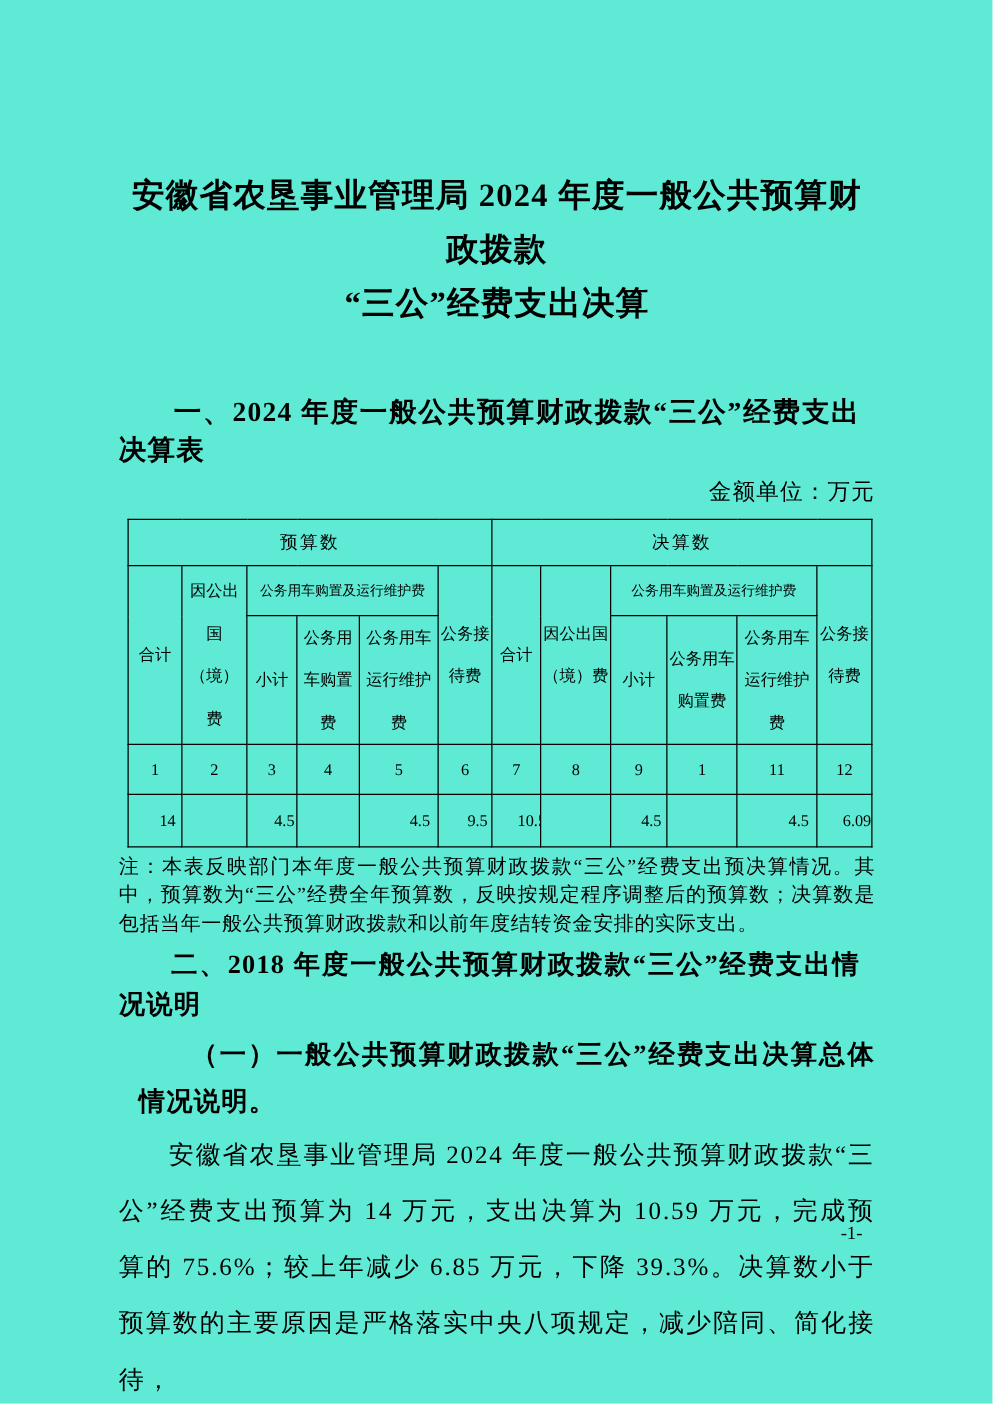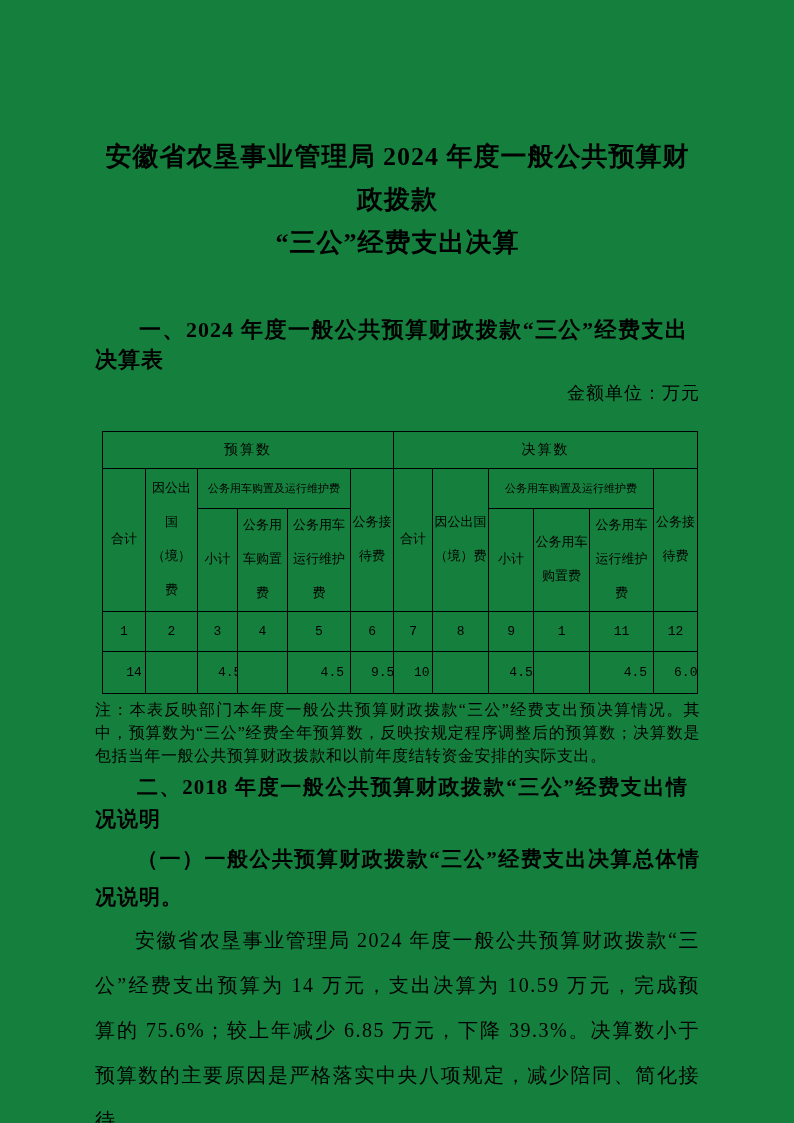--- a/index.html
+++ b/index.html
@@ -5,21 +5,21 @@
   html, body {
     margin: 0;
     padding: 0;
     background: #ffffff;
   }
   .page {
     position: relative;
     width: 794px;
     height: 1123px;
     margin: 0 auto;
-    background: #15803d;
+    background: #5eead4;
     color: #000000;
     font-family: "Liberation Serif", "DejaVu Serif", serif;
     box-sizing: border-box;
     padding: 135px 94px 0 95px;
     overflow: hidden;
   }
   .doc-title {
     margin: 0;
     font-size: 26px;
     font-weight: bold;
@@ -46,23 +46,22 @@
     margin-top: 10px;
     font-size: 18px;
     line-height: 16px;
     text-align: right;
     letter-spacing: 1px;
   }
   table.budget-table {
     border-collapse: collapse;
     table-layout: fixed;
     width: 595px;
-    margin: 30px 0 0 7px;
+    margin: 14px 0 0 7px;
     font-size: 13px;
-    font-family: Liberation Mono, monospace;
   }
   table.budget-table td {
     border: 1px solid #000000;
     text-align: center;
     vertical-align: middle;
     padding: 0;
     overflow: hidden;
   }
   tr.group-row td {
     height: 36px;
@@ -76,21 +75,21 @@
   tr.val-row td { height: 41px; padding-left: 20px; }
   tr.val-row td.right { text-align: right; padding-right: 6px; }
   .table-note {
     margin: 4px 0 0 0;
     font-size: 16px;
     line-height: 23px;
     letter-spacing: 0.5px;
     text-align: justify;
   }
   .sub-heading {
-    margin: 5px 0 0 0;
+    margin: 5px 0 0 16px;
     font-size: 21px;
     font-weight: bold;
     line-height: 38px;
     letter-spacing: 1px;
     text-indent: 2em;
     text-align: justify;
   }
   .body-para {
     margin: 2px 0 0 0;
     font-size: 20px;

